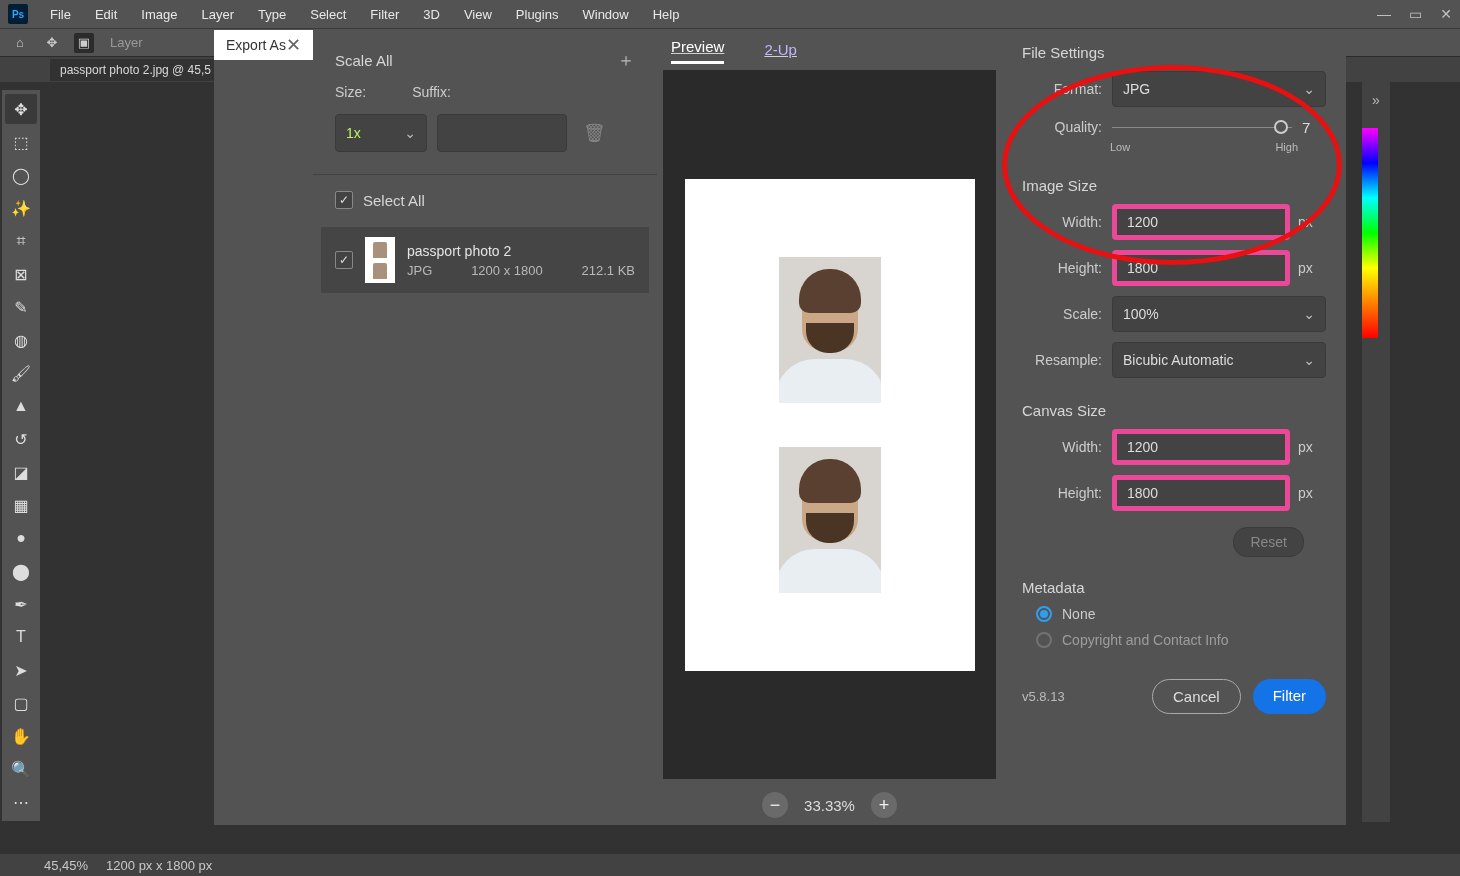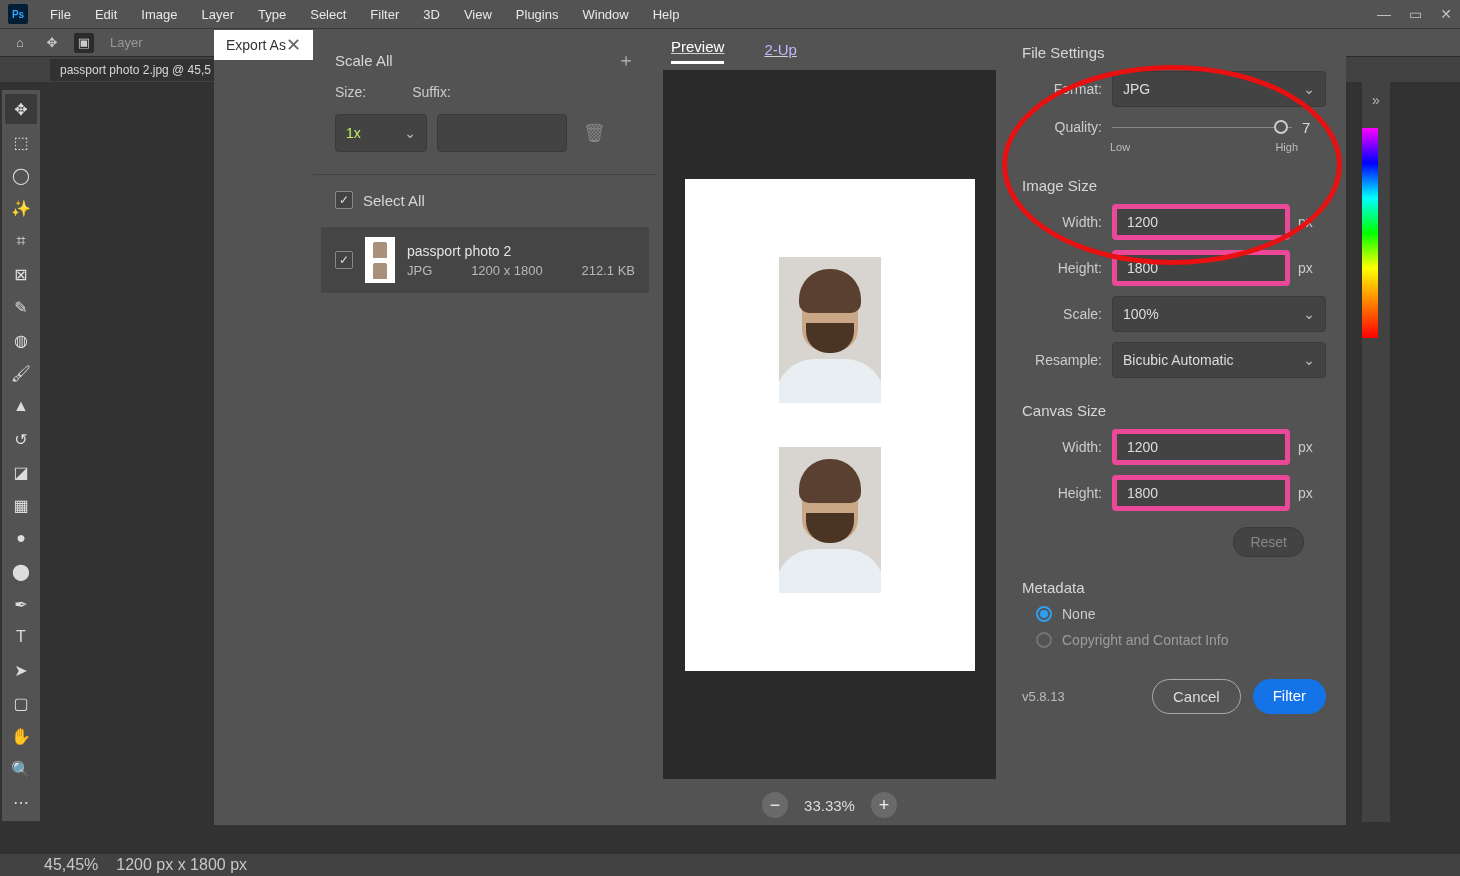--- a/index.html
+++ b/index.html
@@ -11,21 +11,21 @@
 .menubar .window-ctrls span { cursor: pointer; }
 .topbar { height: 28px; background: #535353; border-top: 1px solid #3a3a3a; display: flex; align-items: center; padding: 0 10px; gap: 12px; font-size: 13px; color: #ccc; }
 .topbar .sq-icon { width: 20px; height: 20px; display: flex; align-items: center; justify-content: center; }
 .topbar .sq-icon.active { background: #2b2b2b; border-radius: 2px; }
 .topbar .layer-lbl { color: #999; margin-left: 4px; }
 .tabbar { height: 26px; background: #424242; border-top: 1px solid #2b2b2b; display: flex; align-items: center; font-size: 12px; padding-left: 50px; color: #d8d8d8; }
 .tabbar .doc-tab { padding: 4px 10px; background: #323232; }
 .left-tools { position: absolute; left: 2px; top: 90px; width: 38px; background: #535353; display: flex; flex-direction: column; align-items: center; padding: 4px 2px; gap: 3px; }
 .left-tools .tool { width: 32px; height: 30px; display: flex; align-items: center; justify-content: center; color: #ddd; font-size: 16px; cursor: pointer; }
 .left-tools .tool.active { background: #3a3a3a; border-radius: 2px; }
-.status-bar { position: absolute; bottom: 0; left: 0; right: 0; height: 22px; background: #424242; display: flex; align-items: center; font-size: 16px; color: #c8c8c8; padding-left: 44px; gap: 18px; }
+.status-bar { position: absolute; bottom: 0; left: 0; right: 0; height: 22px; background: #424242; display: flex; align-items: center; font-size: 13px; color: #c8c8c8; padding-left: 44px; gap: 18px; }
 
 .modal { position: absolute; left: 214px; top: 30px; width: 1132px; height: 795px; background: #535353; display: flex; flex-direction: row; }
 .modal-title { height: 30px; background: #fff; color: #333; display: flex; align-items: center; justify-content: space-between; padding: 0 12px; font-size: 14px; }
 .modal-title .close-x { font-size: 18px; cursor: pointer; color: #666; }
 .modal-body { flex: 1; display: flex; overflow: hidden; }
 
 .col-left { width: 344px; background: #535353; padding: 14px 0 0 0; }
 .col-left .scale-all { padding: 4px 22px 18px 22px; }
 .col-left h3 { font-size: 15px; font-weight: 400; color: #d6d6d6; }
 .col-left .scale-hdr { display: flex; justify-content: space-between; align-items: center; gap: 20px; }

